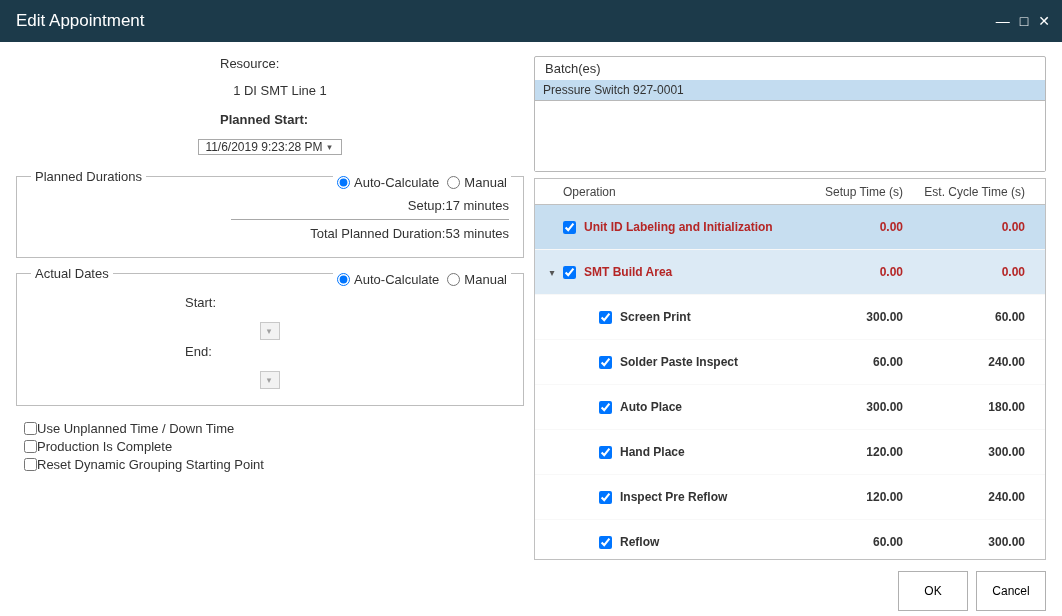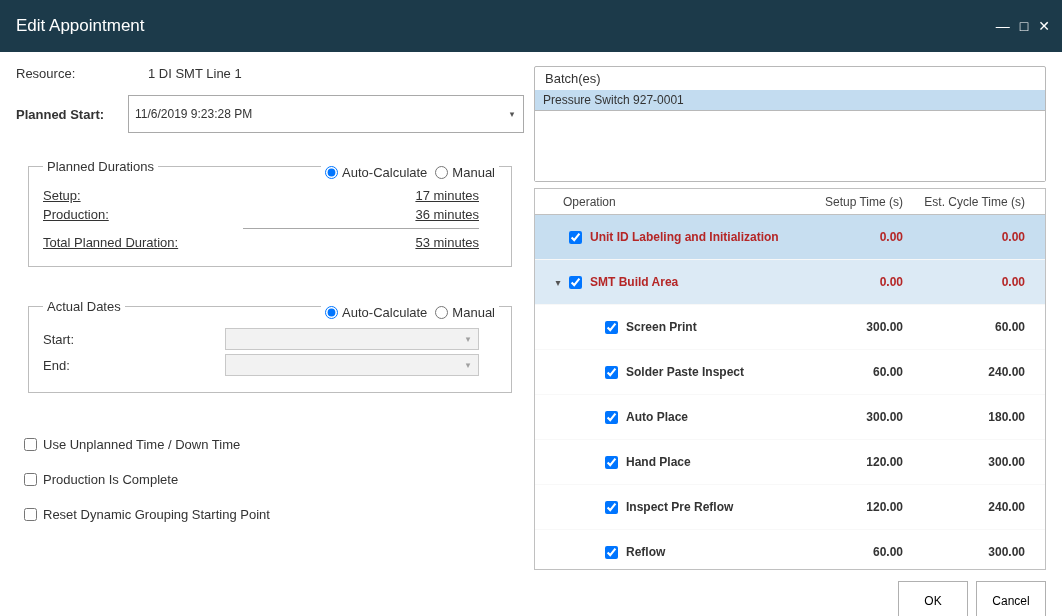--- a/index.html
+++ b/index.html
@@ -9,72 +9,72 @@
     font-size: 13px;
     color: #333;
     background: #fff;
     width: 1062px;
     height: 616px;
     overflow: hidden;
   }
   .titlebar {
     background: #1c3a4a;
     color: #fff;
-    height: 52px;
+    height: 42px;
     display: flex;
     align-items: center;
     justify-content: space-between;
     padding: 0 12px 0 16px;
     font-size: 17px;
     font-weight: 300;
   }
   .titlebar-controls { display:flex; gap:10px; align-items:center; }
   .titlebar-controls span { font-size:14px; cursor:pointer; font-family:"Segoe UI Symbol",sans-serif; }
   .content {
     display: flex;
     gap: 10px;
     padding: 14px 16px 8px 16px;
     height: 526px;
   }
   .left-col { width: 508px; display:flex; flex-direction:column; gap:8px; }
   .right-col { flex:1; display:flex; flex-direction:column; gap:6px; }
-  .row { display:flex; align-items:center; gap:12px; margin-bottom:6px; }
+  .row { display:flex; align-items:center; gap:12px; margin-bottom:6px;flex-direction:column; }
   .label-col { width:100px; }
   .bold { font-weight:700; }
   .combo {
     flex:1;
     height:38px;
     border:1px solid #a9a9a9;
     background:#fff;
     display:flex;
     align-items:center;
     padding:0 4px 0 6px;
     justify-content:space-between;
     font-size:12px;
   }
   .combo .arrow {
     width:14px; height:14px;
     display:flex; align-items:center; justify-content:center;
     font-size:9px; color:#555;
   }
   fieldset {
     border:1px solid #bdbdbd;
-    padding:10px 32px 12px 14px;
-    margin:12px;
+    padding:10px 14px 12px 14px;
+    margin:0;
     position:relative;
   }
   legend {
     padding:0 4px;
     font-size:13px;
   }
   .radio-group { position:absolute; right:12px; top:-9px; background:#fff; padding:0 4px; display:flex; gap:8px; align-items:center; font-size:13px; }
   .radio-group label { display:flex; align-items:center; gap:4px; }
-  .durations .line { display:flex; justify-content:space-between; margin:4px 0;text-decoration:underline; }
+  .durations .line { display:flex; justify-content:flex-end; margin:4px 0; }
   .hr { border:none; border-top:1px solid #a8a8a8; margin:6px 0 6px 200px; }
-  .checkbox-line { display:flex; align-items:center; gap:6px; margin:20px 0; }
+  .checkbox-line { display:flex; align-items:center; gap:0; margin:3px 0; }
   .input-disabled {
     background:#f2f2f2;
     border:1px solid #c8c8c8;
     height:22px;
     flex:1;
     display:flex; align-items:center; justify-content:flex-end; padding-right:2px;
   }
   .input-disabled .arrow { width:16px;height:16px;display:flex;align-items:center;justify-content:center;font-size:9px;color:#a0a0a0; }
   .batches-box {
     border:1px solid #b8b8b8;
@@ -98,21 +98,21 @@
     border-bottom:1px solid #c0c0c0;
     font-size:12px;
     color:#444;
     height:26px;
     align-items:center;
   }
   .col-op { flex:1; padding-left:8px;margin-left:20px; }
   .col-setup { width:110px; text-align:right; padding-right:12px; }
   .col-cycle { width:130px; text-align:right; padding-right:20px; }
   .grid-body { flex:1; overflow-y:scroll; position:relative; }
-  .grow { display:flex; align-items:center; height:45px; border-bottom:1px solid #f8f8f8; font-size:12px;padding-left:6px; }
+  .grow { display:flex; align-items:center; height:45px; border-bottom:1px solid #f8f8f8; font-size:12px; }
   .grow .indent { display:inline-block; }
   .grow .expander { width:14px; display:inline-block; text-align:center; color:#555; font-size:10px; }
   .grow .chk { margin:0 8px 0 4px; }
   .grow .opname { flex:1; font-weight:700; overflow:hidden; white-space:nowrap; text-overflow:ellipsis; }
   .grow .val { width:110px; text-align:right; padding-right:12px; font-weight:700; }
   .grow .val2 { width:130px; text-align:right; padding-right:20px; font-weight:700; }
   .redrow { color:#b52626; }
   .hl1 { background:#c7def0; }
   .hl2 { background:#dceaf5; }
   .footer {
@@ -172,24 +172,20 @@
         <label>
             <input type="radio" style="">
             <span>Manual</span>
           </label>
       </div>
       <div class="durations">
         <div class="line">
             <span>Setup:</span>
             <span>17 minutes</span>
           </div>
-        <div class="line">
-            <span>Production:</span>
-            <span>36 minutes</span>
-          </div>
         <hr class="hr">
         <div class="line">
             <span>Total Planned Duration:</span>
             <span>53 minutes</span>
           </div>
       </div>
     </fieldset>
 
     <fieldset>
       <legend>Actual Dates</legend>

